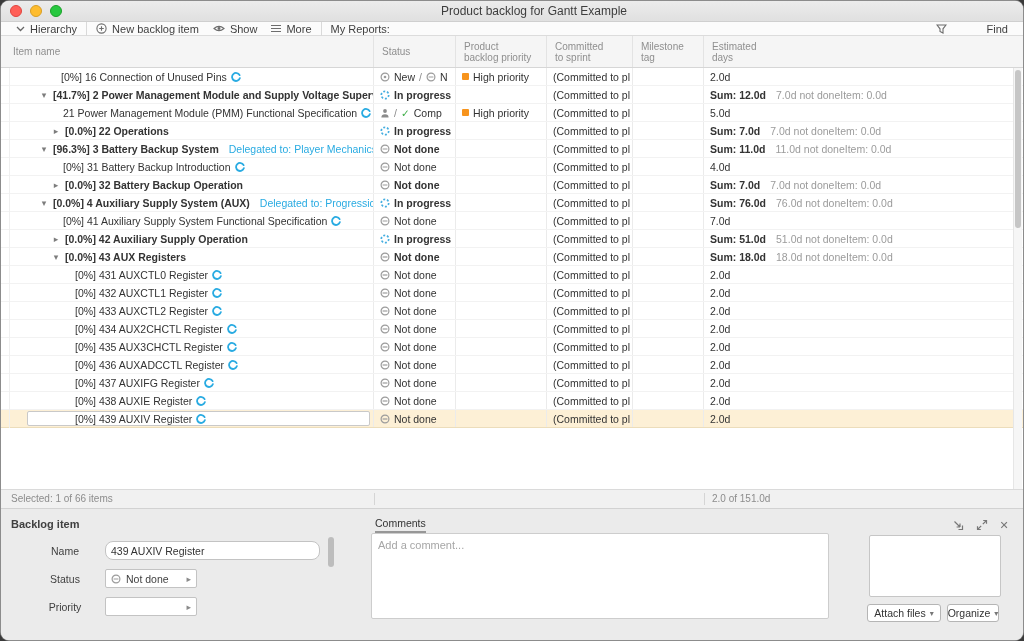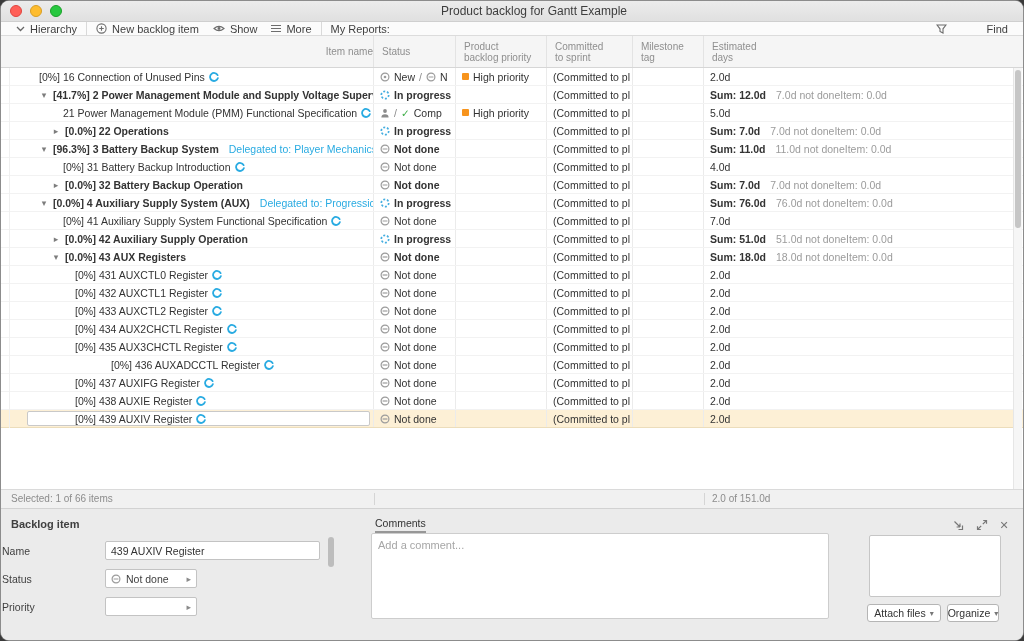--- a/index.html
+++ b/index.html
@@ -24,21 +24,21 @@
            padding:0 8px;font-size:11px;color:#3f3f3f;flex:0 0 auto;}
   .tb{display:flex;align-items:center;gap:5px;padding:0 7px;height:100%;cursor:default;white-space:nowrap;}
   .tbi{display:inline-flex;align-items:center;}
   .tsep{width:1px;height:14px;background:#d9d9d9;margin:0 2px;}
   .tb.find{margin-left:auto;gap:40px;}
   
   .grid-cols{display:grid;grid-template-columns:373px 82px 91px 86px 71px 1fr;}
   .thead{height:32px;background:#f5f5f5;border-bottom:1px solid #d6d6d6;font-size:10px;color:#8f8f8f;flex:0 0 auto;}
   .hc{display:flex;flex-direction:column;justify-content:center;padding-left:8px;border-right:1px solid #e3e3e3;
       line-height:11px;overflow:hidden;}
-  .hc:first-child{padding-left:12px;text-align:right;}
+  .hc:first-child{padding-left:12px;}
   .hc:last-child{border-right:none;}
   .tbody{position:relative;height:421px;background:#fff;overflow:hidden;flex:0 0 auto;}
   .tbody::before{content:"";position:absolute;left:8px;top:0;width:1px;height:360px;background:#efefef;}
   .row{height:18px;font-size:10.5px;color:#333;border-bottom:1px solid #f2f2f2;}
   .row .c{display:flex;align-items:center;gap:4px;padding:0 6px;overflow:hidden;white-space:nowrap;
           border-right:1px solid #ebebeb;}
   .row .c:last-child{border-right:none;}
   .row.selected{background:var(--selection);border-bottom:1px solid #ecddbb;}
   .cname{position:relative;}
   .cname>*{position:relative;z-index:1;}
@@ -57,22 +57,22 @@
   .vthumb{position:absolute;left:1px;top:2px;width:6px;height:158px;background:#c6c6c6;border-radius:3px;}
   
   .statusbar{height:20px;background:#f1f1f1;border-top:1px solid #dadada;border-bottom:1px solid #d2d2d2;
              position:relative;font-size:10px;color:#8c8c8c;line-height:18px;flex:0 0 auto;}
   .sb-sel{position:absolute;left:10px;}
   .sb-sep{position:absolute;top:3px;width:1px;height:12px;background:#d5d5d5;}
   .sb-est{position:absolute;left:711px;}
   
   .bottom{flex:1;background:#ebebeb;position:relative;font-size:10.5px;color:#3f3f3f;}
   .ptitle{position:absolute;left:10px;top:9px;font-size:11px;font-weight:bold;color:#404040;}
-  .flabel{position:absolute;left:1px;width:96px;text-align:left;}
-  .finput{position:absolute;left:104px;top:32px;width:215px;height:19px;border:1px solid #c3c3c3;border-radius:2px;
+  .flabel{position:absolute;left:16px;width:96px;text-align:center;}
+  .finput{position:absolute;left:104px;top:32px;width:215px;height:19px;border:1px solid #c3c3c3;border-radius:8px;
           background:#fff;font-size:10.5px;font-family:inherit;padding:0 5px;color:#333;}
   .fpill{position:absolute;left:327px;top:28px;width:6px;height:30px;background:#bdbdbd;border-radius:3px;}
   .fctrl{position:absolute;left:104px;height:19px;background:#fff;border:1px solid #c3c3c3;border-radius:2px;
          display:flex;align-items:center;gap:5px;padding:0 5px;}
   .fctrl .arrow{margin-left:auto;color:#8a8a8a;font-size:9px;}
   .ctab{position:absolute;left:374px;top:8px;padding-bottom:2px;border-bottom:2px solid #979797;color:#333;}
   .ctext{position:absolute;left:370px;top:24px;width:458px;height:86px;border:1px solid #cdcdcd;background:#fff;
          resize:none;font-family:inherit;font-size:11px;padding:5px 6px;color:#333;border-radius:2px;}
   .ctext::placeholder{color:#a6a6a6;}
   .pico{position:absolute;top:9px;width:14px;height:14px;display:flex;align-items:center;justify-content:center;
@@ -174,21 +174,21 @@
       </div>
     <div class="hc">
         <span>Estimated</span>
         <span>days</span>
       </div>
   </div>
 
   <div class="tbody">
     <div>
         <div class="row grid-cols">
-          <div class="c cname" style="padding-left: 38px;">
+          <div class="c cname" style="padding-left: 60px;">
             <span class="lbl">[0%] 16 Connection of Unused Pins</span>
             <span class="ic">
               <svg width="10" height="10" viewBox="0 0 10 10">
                 <path d="M8.6 3.1 A4 4 0 1 0 8.9 6.1" fill="none" stroke="var(--accent)" stroke-width="1.8" stroke-linecap="round"></path>
               </svg>
             </span>
           </div>
           <div class="c">
             <span class="ic">
               <svg width="10" height="10" viewBox="0 0 10 10">
@@ -599,21 +599,21 @@
           <div class="c"></div>
           <div class="c">
             <span>(Committed to pl</span>
           </div>
           <div class="c"></div>
           <div class="c">
             <span class="val">2.0d</span>
           </div>
         </div>
         <div class="row grid-cols">
-          <div class="c cname" style="padding-left: 110px;">
+          <div class="c cname" style="padding-left: 74px;">
             <span class="lbl">[0%] 436 AUXADCCTL Register</span>
             <span class="ic">
               <svg width="10" height="10" viewBox="0 0 10 10">
                 <path d="M8.6 3.1 A4 4 0 1 0 8.9 6.1" fill="none" stroke="var(--accent)" stroke-width="1.8" stroke-linecap="round"></path>
               </svg>
             </span>
           </div>
           <div class="c">
             <span class="ic">
               <svg width="10" height="10" viewBox="0 0 10 10">

